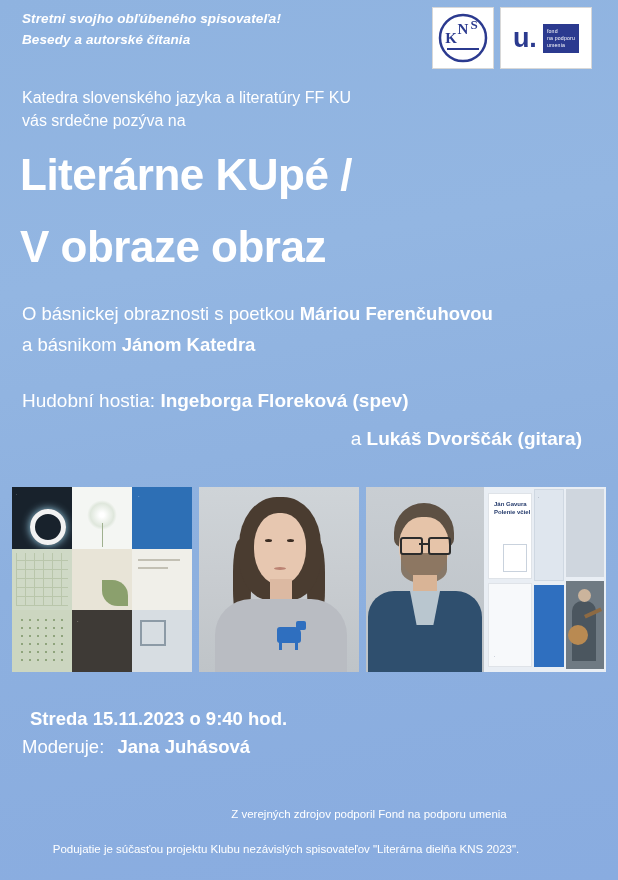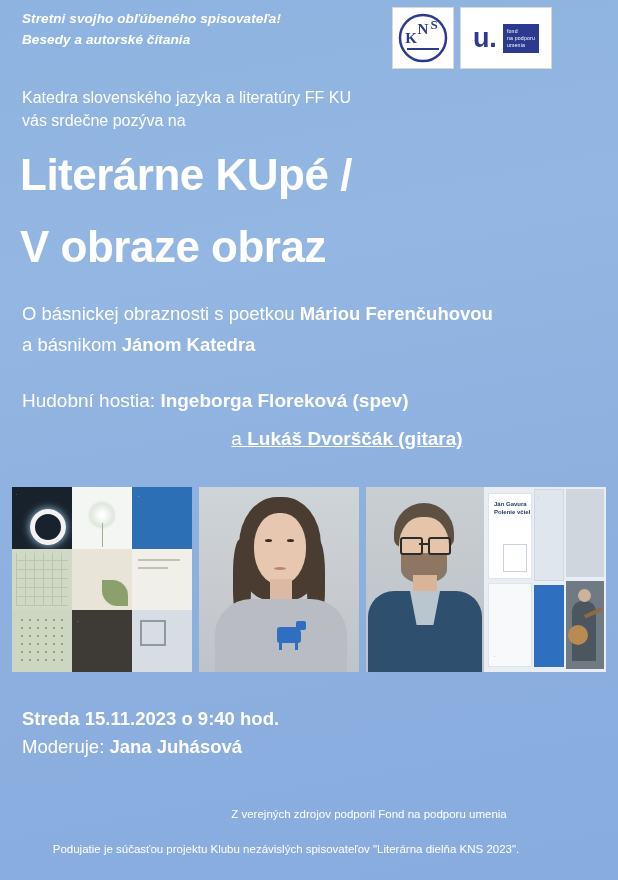--- a/index.html
+++ b/index.html
@@ -19,20 +19,21 @@
     box-sizing: border-box;
   }
 
   
   .header {
     position: absolute;
     top: 0;
     left: 0;
     width: 564px;
     height: 80px;
+    padding-left: 40px;
   }
   .intro-lines {
     position: absolute;
     top: 8px;
     left: 22px;
     width: 400px;
   }
   .intro-lines div {
     font-style: italic;
     font-weight: bold;
@@ -125,23 +126,22 @@
     position: absolute;
     top: 382px;
     left: 22px;
     width: 560px;
     color: #ffffff;
     font-size: 19px;
     line-height: 38px;
   }
   .guests .row2 {
     display: block;
-    text-align: center;
+    text-align: right;
     padding-left: 90px;
-    text-decoration: underline;
   }
   .guests .b { font-weight: bold; }
 
   
   .photos {
     position: absolute;
     top: 487px;
     left: 12px;
     width: 594px;
     height: 185px;
@@ -251,21 +251,21 @@
   
   .venue {
     position: absolute;
     top: 705px;
     left: 22px;
     width: 560px;
     color: #ffffff;
     font-size: 18.5px;
     line-height: 28px;
   }
-  .venue .b { font-weight: bold; }
+  .venue .b { font-weight: bold; margin-left: 8px; }
 
   .support {
     position: absolute;
     top: 808px;
     left: 0;
     width: 618px;
     text-align: center;
     color: #ffffff;
     font-size: 11.5px;
     padding-left: 120px;

